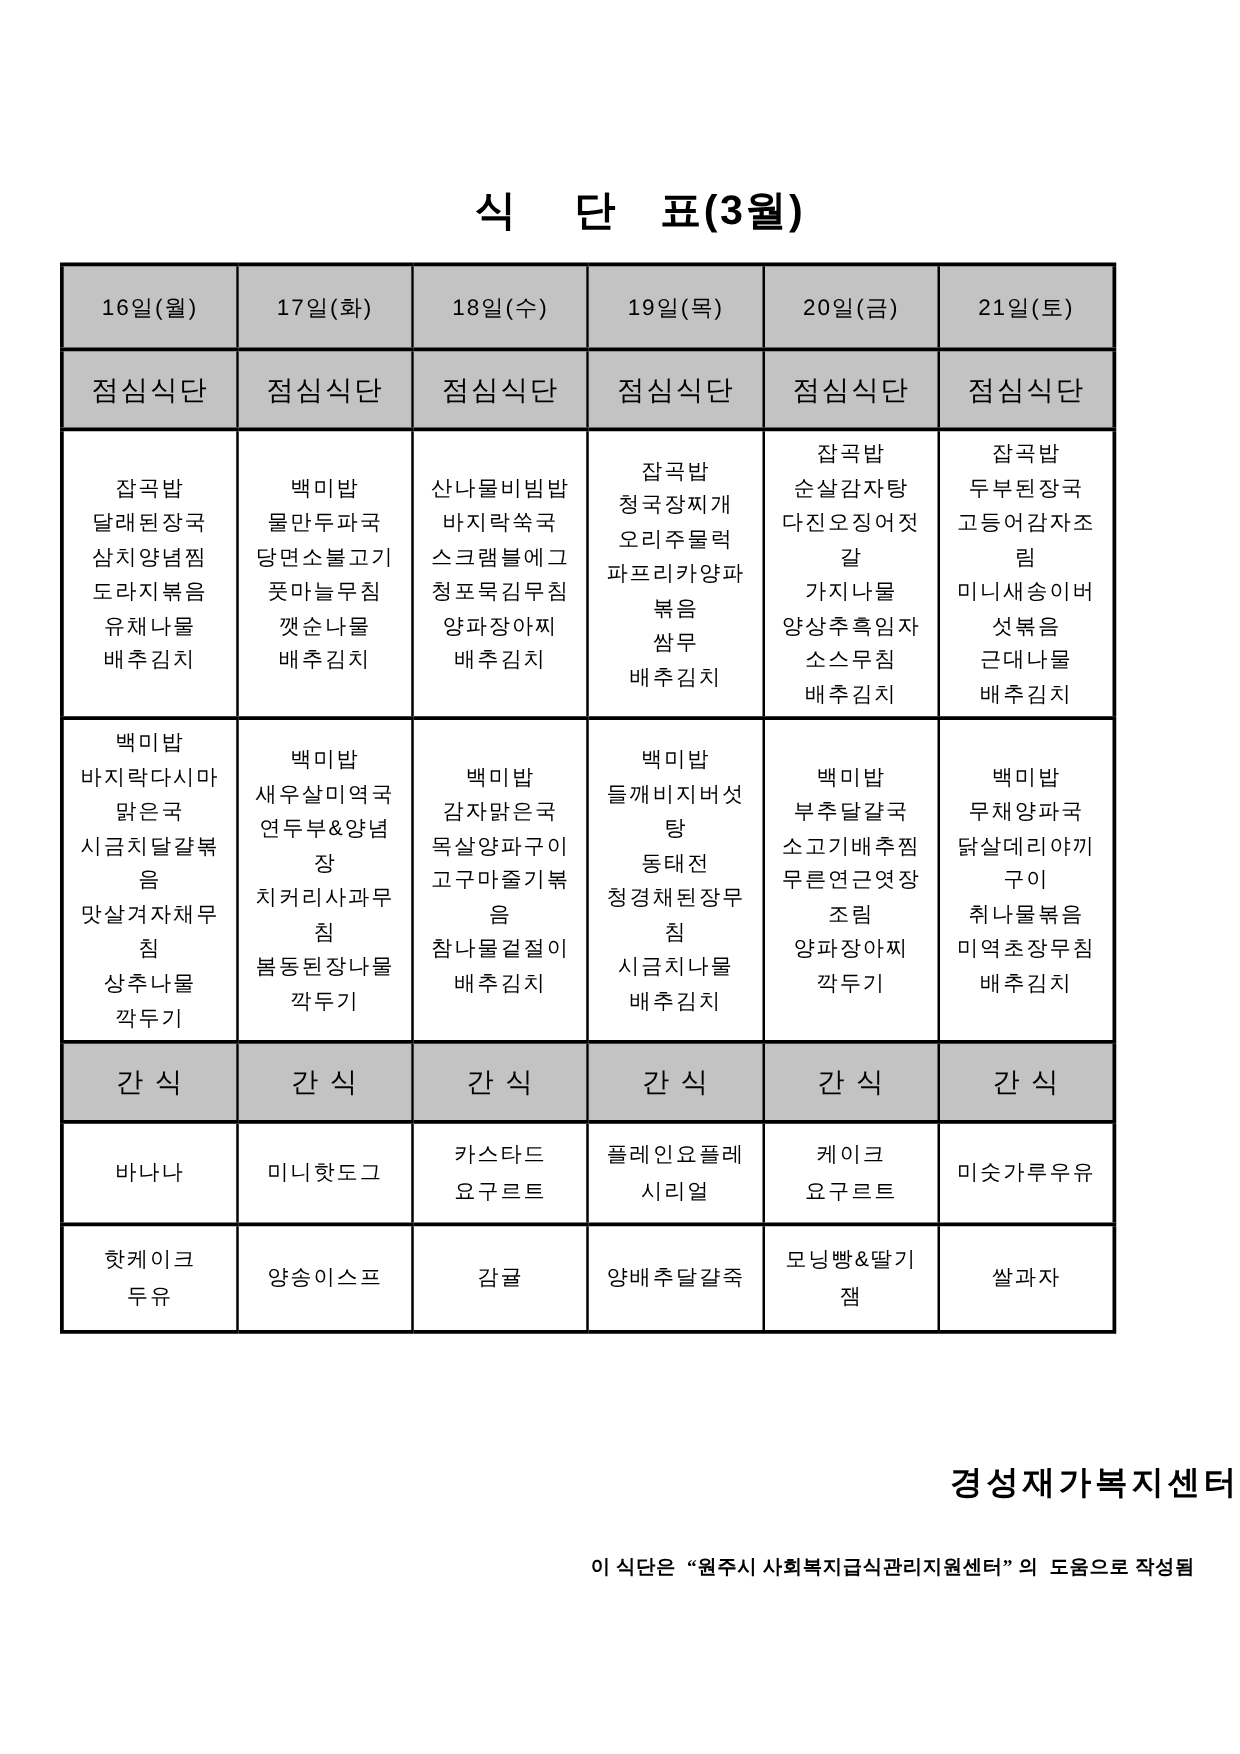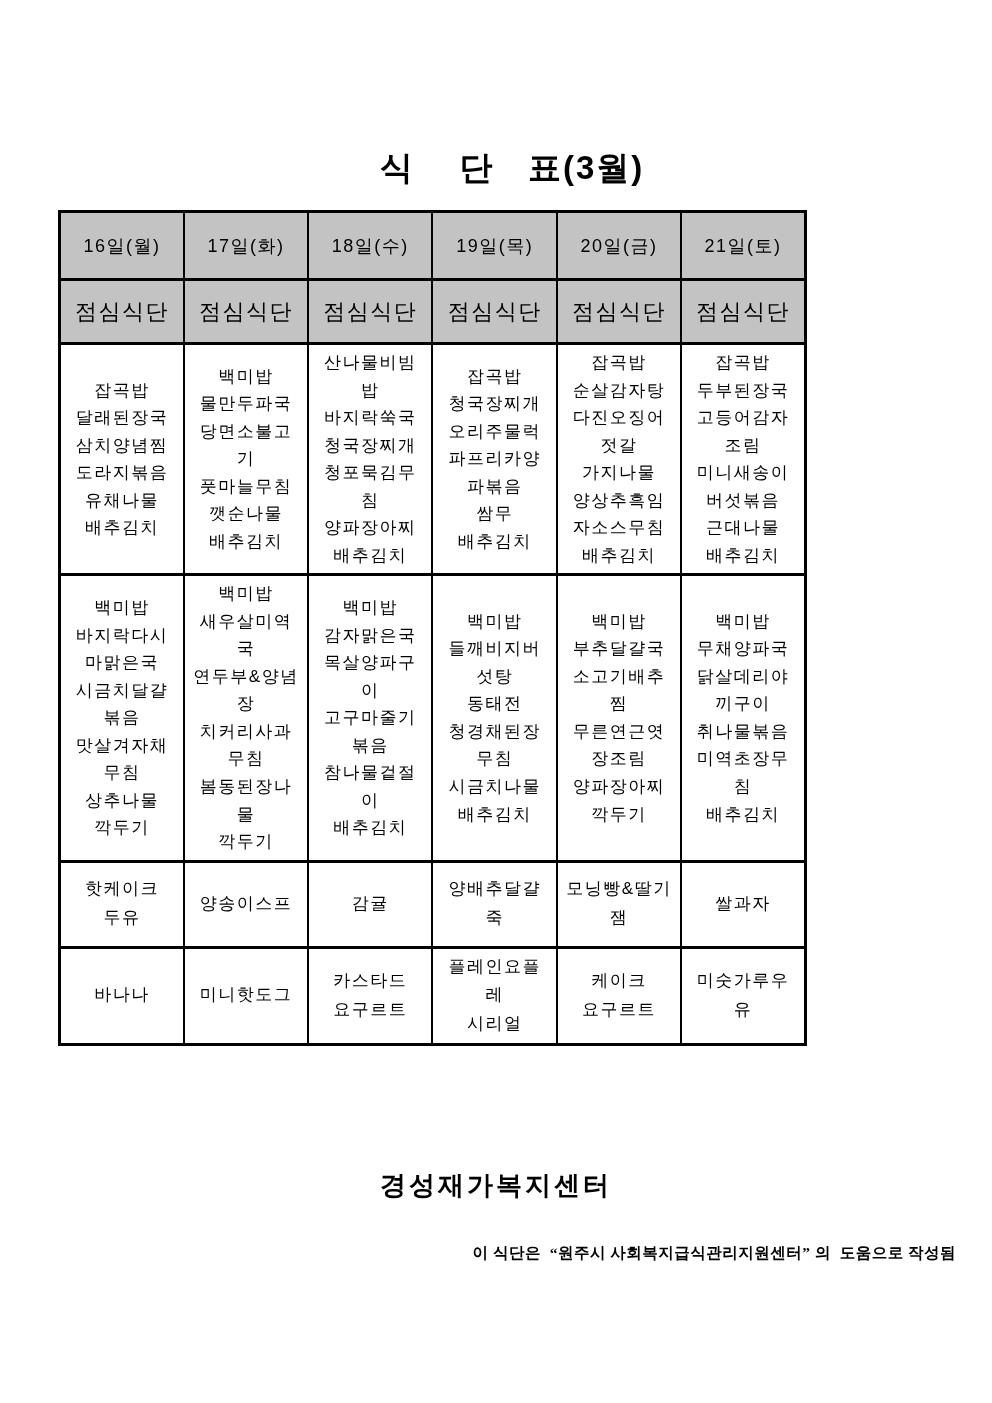--- a/index.html
+++ b/index.html
@@ -21,22 +21,22 @@
     width: 100%;
     text-align: center;
     font-size: 33px;
     font-weight: bold;
     white-space: pre;
     letter-spacing: 2px;
   }
   table.menu-table {
     position: absolute;
     top: 210px;
-    left: 58px;
-    width: 749px;
+    left: 48px;
+    width: 845px;
     border-collapse: collapse;
     table-layout: fixed;
     background: #ffffff;
   }
   table.menu-table td {
     border-left: 2px solid #000000;
     border-right: 2px solid #000000;
     border-top: 3px solid #000000;
     border-bottom: 3px solid #000000;
     text-align: center;
@@ -68,21 +68,21 @@
     white-space: pre-line;
     line-height: 1.7;
   }
   tr.row-snack1 td { height: 86px; }
   tr.row-snack2 td { height: 82px; }
   .center-name {
     position: absolute;
     top: 1168px;
     left: 0;
     width: 100%;
-    text-align: center;
+    text-align: right;
     font-size: 26px;
     font-weight: bold;
     letter-spacing: 3px;
   }
   .footnote {
     position: absolute;
     top: 1243px;
     right: 36px;
     font-size: 15.5px;
     font-weight: bold;
@@ -122,21 +122,21 @@
 유채나물
 배추김치</td>
     <td>백미밥
 물만두파국
 당면소불고기
 풋마늘무침
 깻순나물
 배추김치</td>
     <td>산나물비빔밥
 바지락쑥국
-청국장찌개
+스크램블에그
 청포묵김무침
 양파장아찌
 배추김치</td>
     <td>잡곡밥
 청국장찌개
 오리주물럭
 파프리카양파볶음
 쌈무
 배추김치</td>
     <td>잡곡밥
@@ -183,37 +183,45 @@
 무른연근엿장조림
 양파장아찌
 깍두기</td>
     <td>백미밥
 무채양파국
 닭살데리야끼구이
 취나물볶음
 미역초장무침
 배추김치</td>
   </tr>
-  <tr class="row-snack row-snack1">
-    <td>핫케이크
-두유</td>
-    <td>양송이스프</td>
-    <td>감귤</td>
-    <td>양배추달걀죽</td>
-    <td>모닝빵&amp;딸기잼</td>
-    <td>쌀과자</td>
+  <tr class="row-section">
+    <td>간 식</td>
+    <td>간 식</td>
+    <td>간 식</td>
+    <td>간 식</td>
+    <td>간 식</td>
+    <td>간 식</td>
   </tr>
   <tr class="row-snack row-snack2">
     <td>바나나</td>
     <td>미니핫도그</td>
     <td>카스타드
 요구르트</td>
     <td>플레인요플레
 시리얼</td>
     <td>케이크
 요구르트</td>
     <td>미숫가루우유</td>
   </tr>
+  <tr class="row-snack row-snack1">
+    <td>핫케이크
+두유</td>
+    <td>양송이스프</td>
+    <td>감귤</td>
+    <td>양배추달걀죽</td>
+    <td>모닝빵&amp;딸기잼</td>
+    <td>쌀과자</td>
+  </tr>
 </tbody>
   </table>
 
 <div class="center-name">경성재가복지센터</div>
 <div class="footnote">이 식단은  “원주시 사회복지급식관리지원센터” 의  도움으로 작성됨</div>
 
 </body></html>

